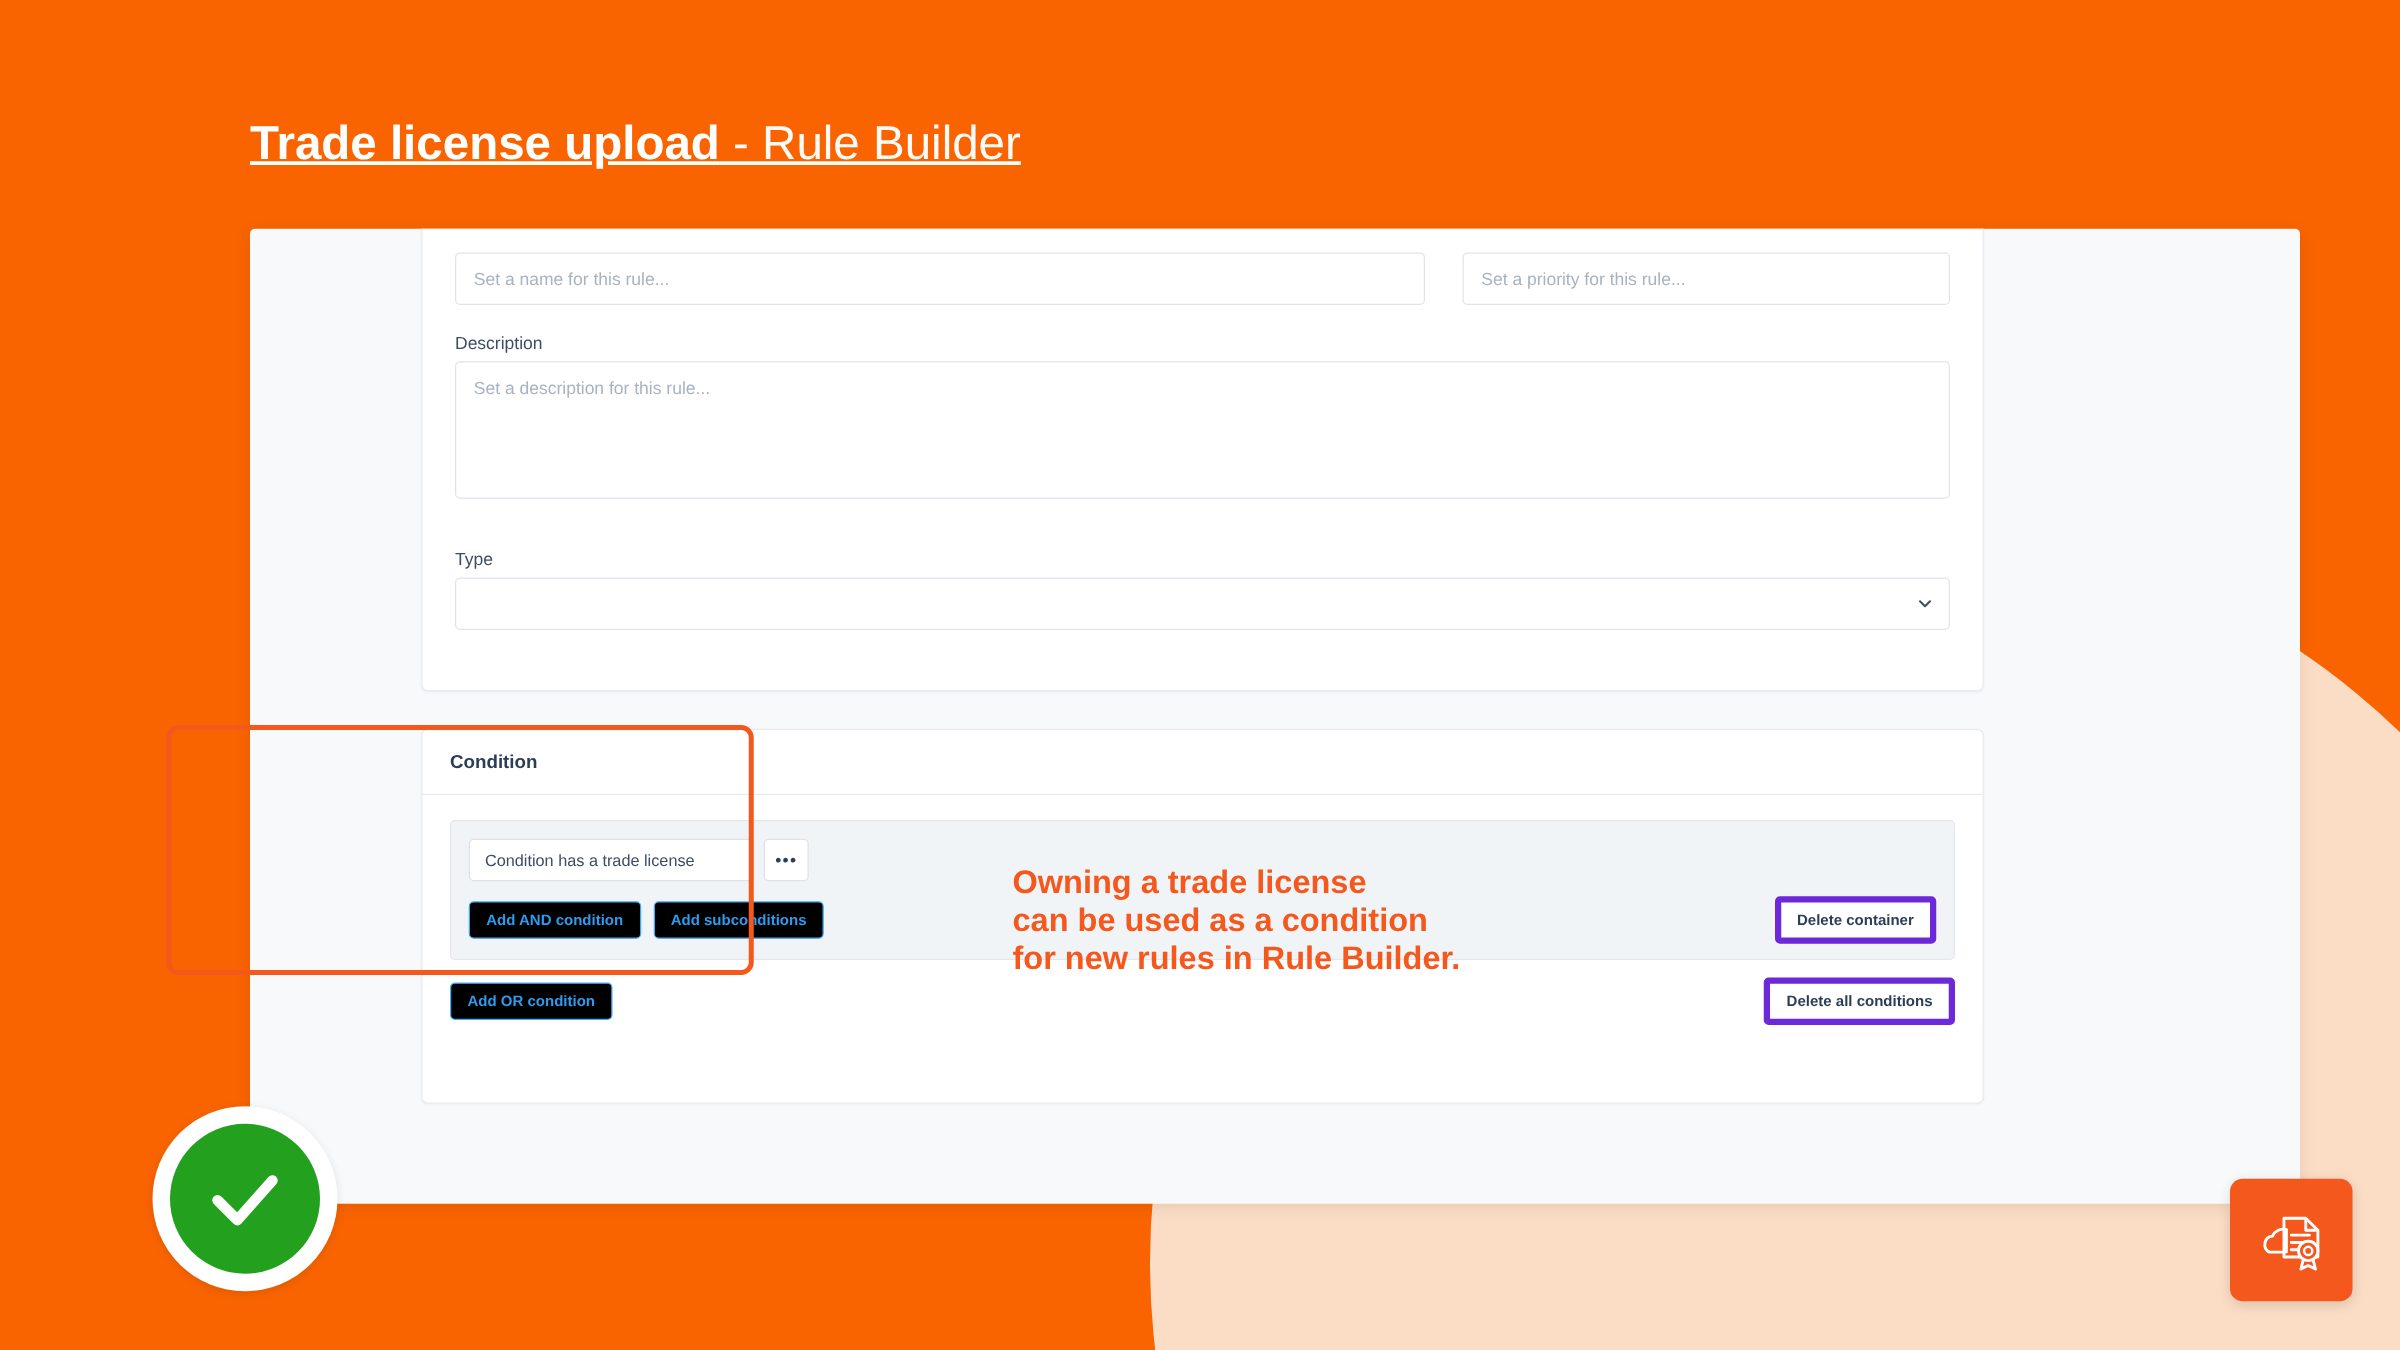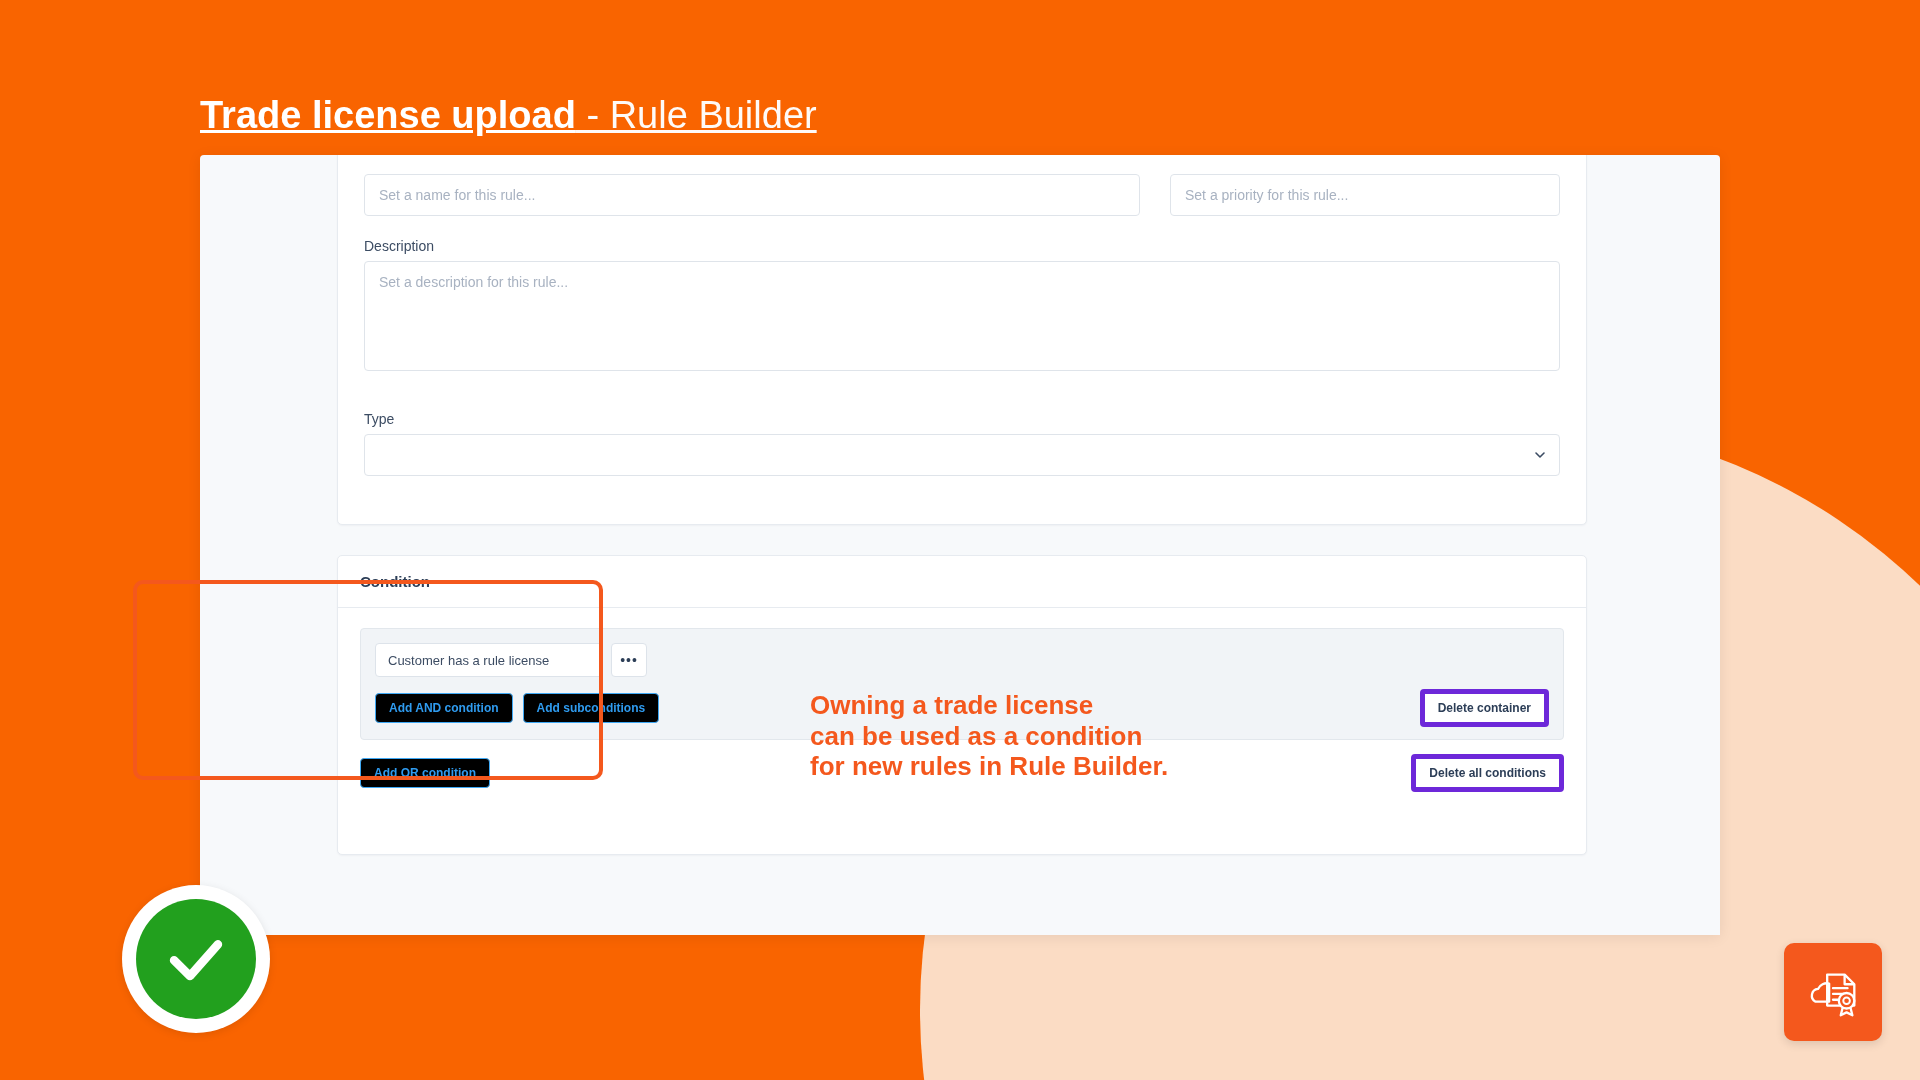--- a/index.html
+++ b/index.html
@@ -20,22 +20,22 @@
   
   .page-title {
     position:absolute; left:200px; top:95px;
     font-size:38px; line-height:1.1; color:#ffffff; white-space:nowrap;text-decoration:underline;
   }
   .page-title .strong { font-weight:700; }
   .page-title .light { font-weight:400; opacity:.97; }
 
   
   .app-card {
-    position:absolute; left:200px; top:155px;
-    width:1520px; height:780px;
+    position:absolute; left:200px; top:183px;
+    width:1640px; height:780px;
     background:#F7F9FB;
     border-radius:4px 4px 0 0;
     box-shadow:0 2px 14px rgba(0,0,0,.08);
     overflow:hidden;
   }
 
   .panel {
     background:#ffffff;
     border:1px solid #E7EBF0;
     border-radius:5px;
@@ -209,21 +209,21 @@
       </div>
     </div>
 
     <div class="panel panel-condition">
       <div class="condition-header">Condition</div>
 
       <div class="condition-body">
 
         <div class="container-block">
           <div class="cond-row">
-            <div class="cond-input w1">Customer has a rule license</div>
+            <div class="cond-input w1">Condition has a trade license</div>
             <div class="dots-btn">•••</div>
           </div>
 
           <div class="btn-row">
             <div class="btn-group">
               <div class="btn-blue">Add AND condition</div>
               <div class="btn-blue">Add subconditions</div>
             </div>
             <div class="btn-grey">Delete container</div>
           </div>

